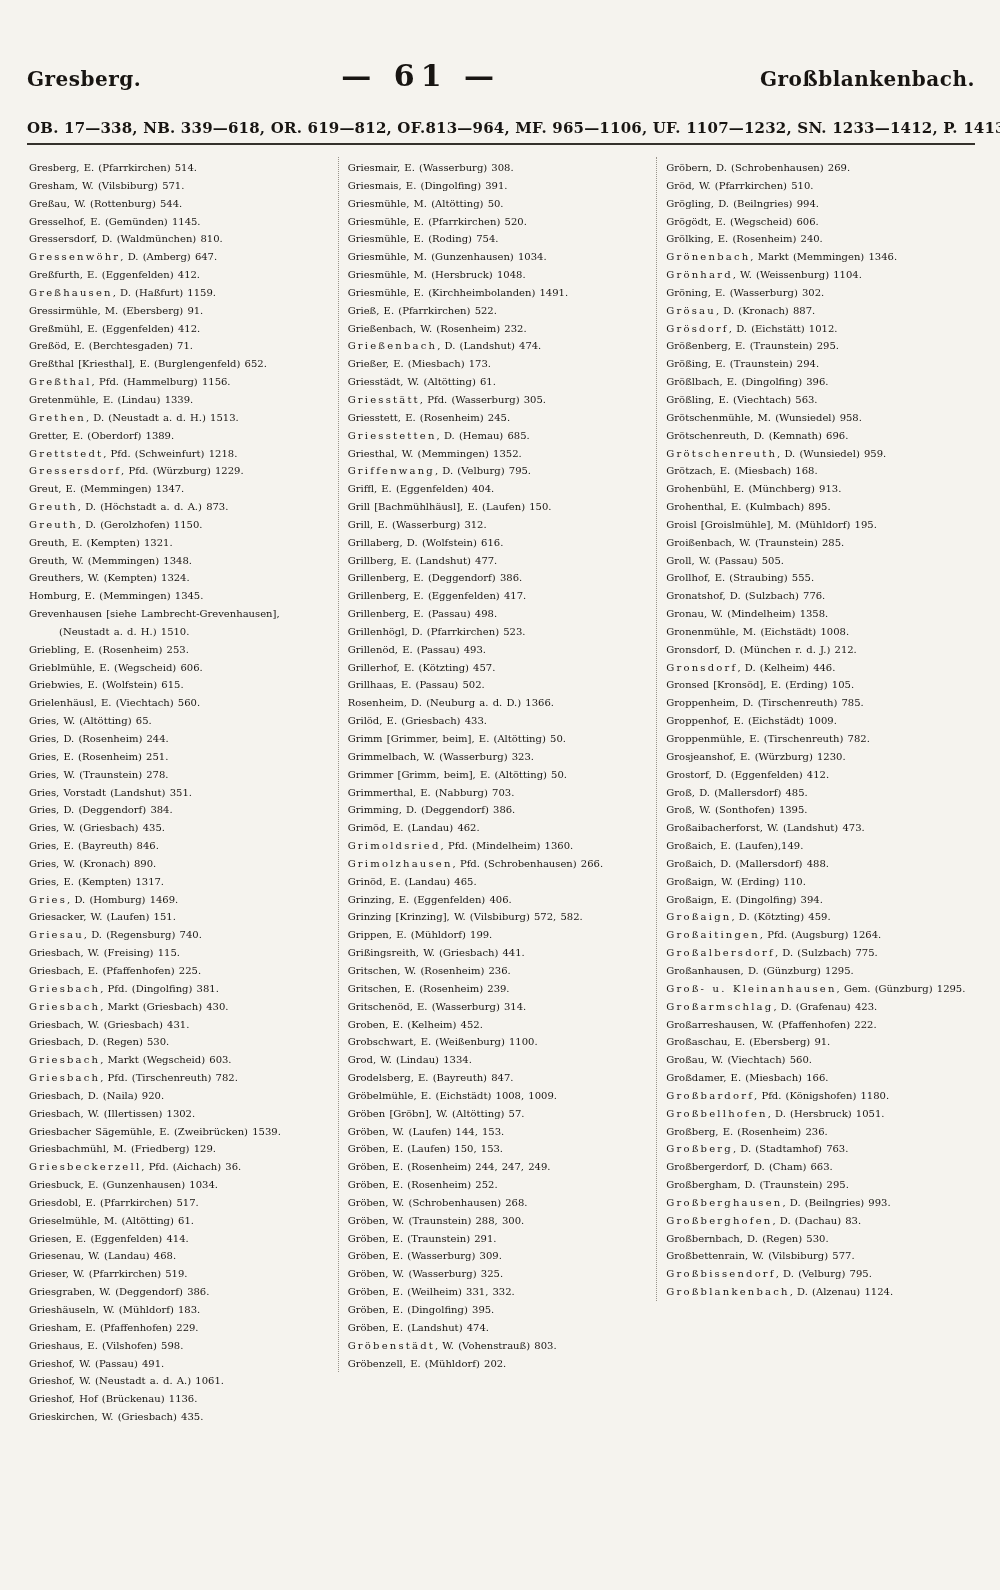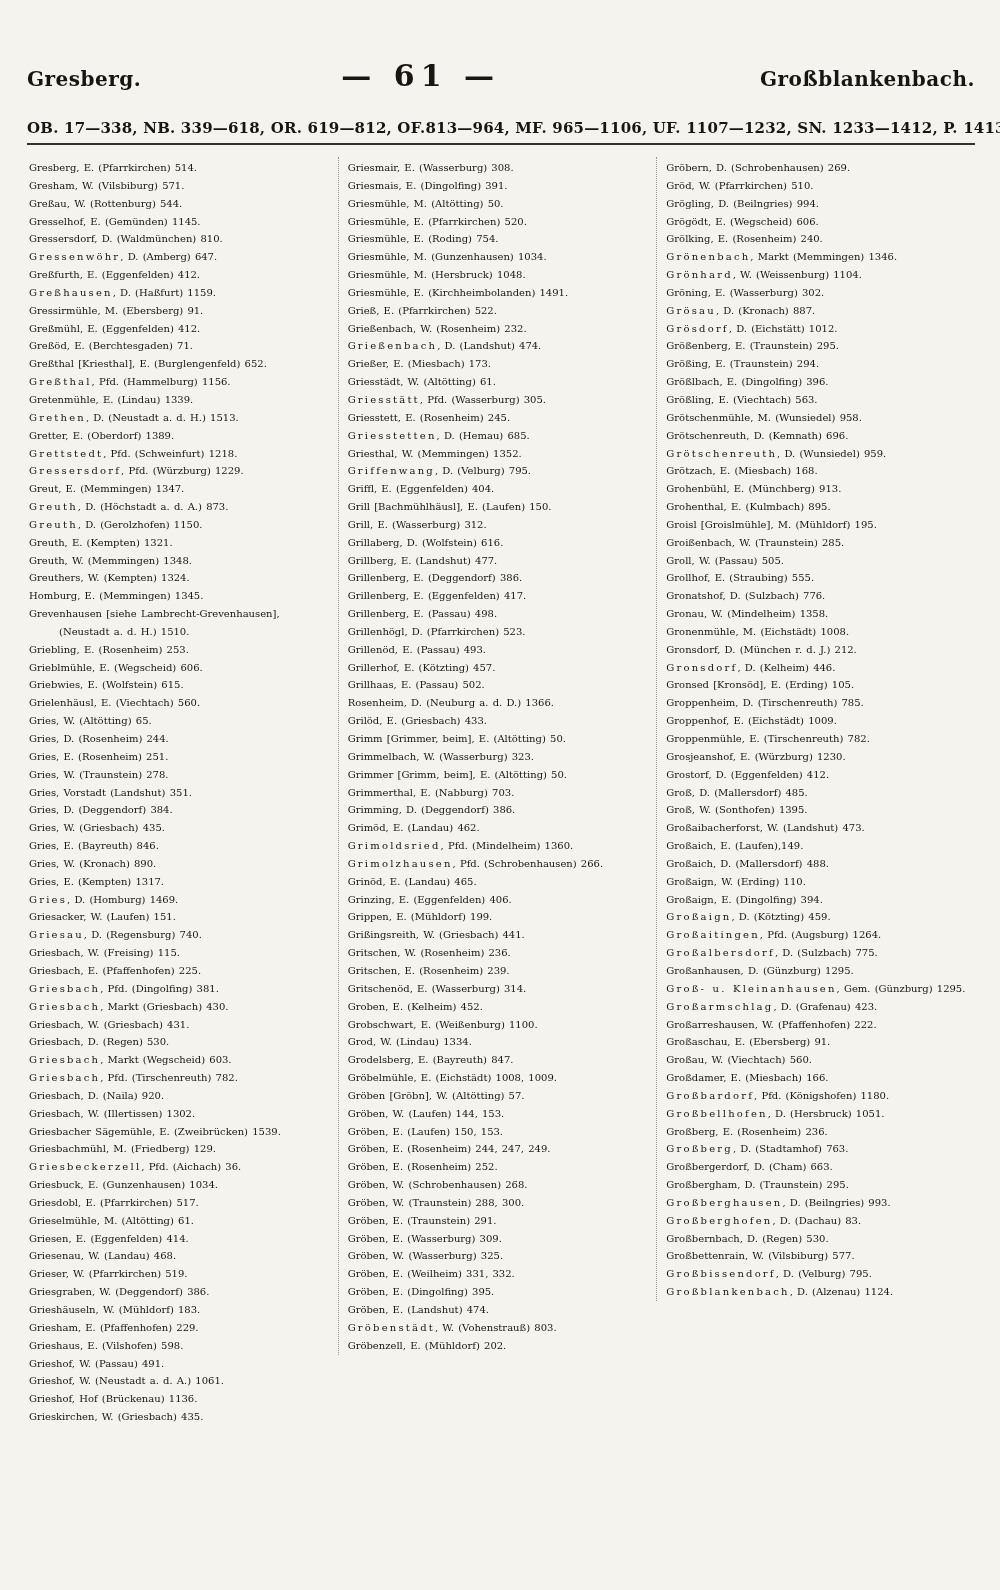--- a/index.html
+++ b/index.html
@@ -161,20 +161,21 @@
         <div class="entry"><span class="nm">Grimm [Grimmer, beim]</span><span class="rst">, E. (Altötting) 50.</span></div>
         <div class="entry"><span class="nm">Grimmelbach</span><span class="rst">, W. (Wasserburg) 323.</span></div>
         <div class="entry"><span class="nm">Grimmer [Grimm, beim]</span><span class="rst">, E. (Altötting) 50.</span></div>
         <div class="entry"><span class="nm">Grimmerthal</span><span class="rst">, E. (Nabburg) 703.</span></div>
         <div class="entry"><span class="nm">Grimming</span><span class="rst">, D. (Deggendorf) 386.</span></div>
         <div class="entry"><span class="nm">Grimöd</span><span class="rst">, E. (Landau) 462.</span></div>
         <div class="entry"><span class="nm sperr">Grimoldsried</span><span class="rst">, Pfd. (Mindelheim) 1360.</span></div>
         <div class="entry"><span class="nm sperr">Grimolzhausen</span><span class="rst">, Pfd. (Schrobenhausen) 266.</span></div>
         <div class="entry"><span class="nm">Grinöd</span><span class="rst">, E. (Landau) 465.</span></div>
         <div class="entry"><span class="nm">Grinzing</span><span class="rst">, E. (Eggenfelden) 406.</span></div>
+        <div class="entry"><span class="nm">Grinzing [Krinzing]</span><span class="rst">, W. (Vilsbiburg) 572, 582.</span></div>
         <div class="entry"><span class="nm">Grippen</span><span class="rst">, E. (Mühldorf) 199.</span></div>
         <div class="entry"><span class="nm">Grißingsreith</span><span class="rst">, W. (Griesbach) 441.</span></div>
         <div class="entry"><span class="nm">Gritschen</span><span class="rst">, W. (Rosenheim) 236.</span></div>
         <div class="entry"><span class="nm">Gritschen</span><span class="rst">, E. (Rosenheim) 239.</span></div>
         <div class="entry"><span class="nm">Gritschenöd</span><span class="rst">, E. (Wasserburg) 314.</span></div>
         <div class="entry"><span class="nm">Groben</span><span class="rst">, E. (Kelheim) 452.</span></div>
         <div class="entry"><span class="nm">Grobschwart</span><span class="rst">, E. (Weißenburg) 1100.</span></div>
         <div class="entry"><span class="nm">Grod</span><span class="rst">, W. (Lindau) 1334.</span></div>
         <div class="entry"><span class="nm">Grodelsberg</span><span class="rst">, E. (Bayreuth) 847.</span></div>
         <div class="entry"><span class="nm">Gröbelmühle</span><span class="rst">, E. (Eichstädt) 1008, 1009.</span></div>

